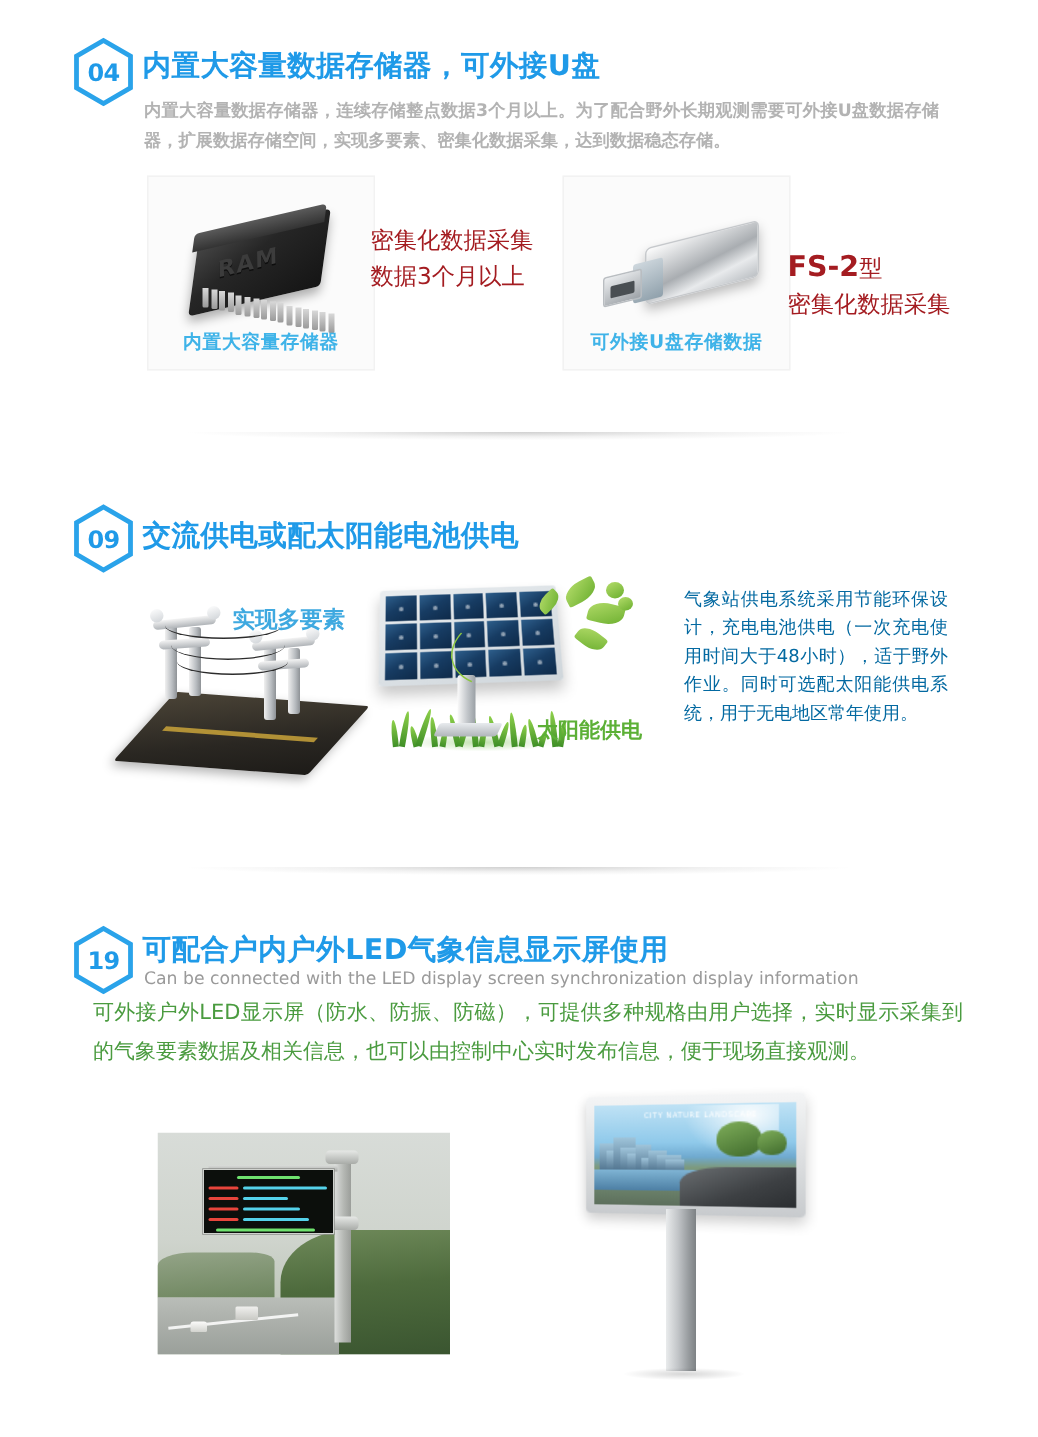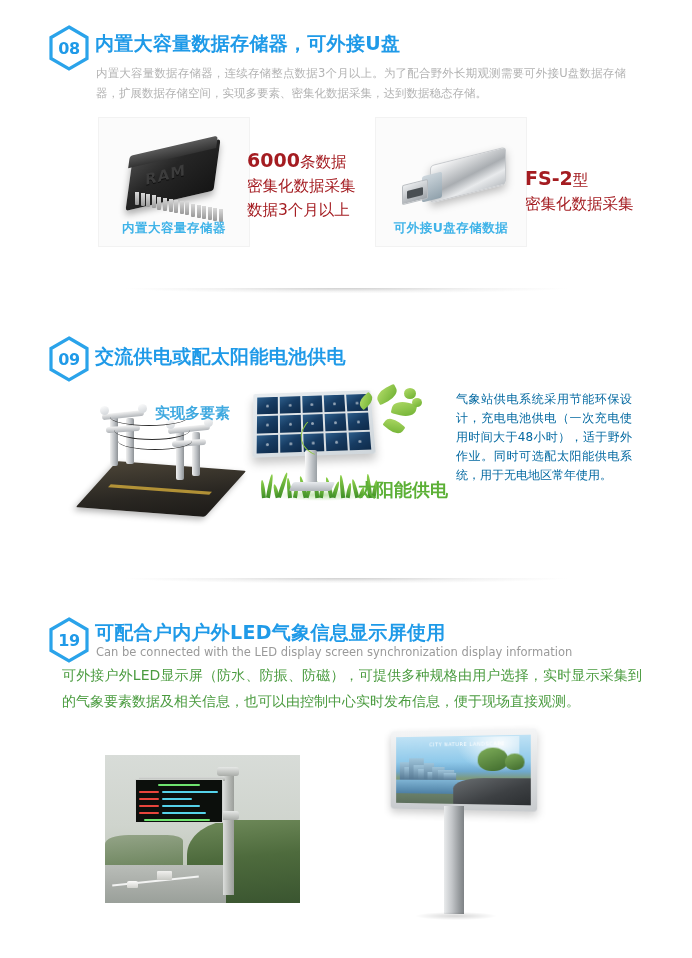--- a/index.html
+++ b/index.html
@@ -207,21 +207,21 @@
   .leaf {
     position: absolute;
     background: linear-gradient(150deg,#b5dd6b,#6aae2e);
     border-radius: 60% 10% 60% 10%;
   }
   .label-ac {
     position: absolute; font-size: 15px; font-weight: bold; color: #3fa9e0;
     white-space: nowrap;
   }
   .label-solar {
-    position: absolute; font-size: 18px; font-weight: bold; color: #5cb036;
+    position: absolute; font-size: 14px; font-weight: bold; color: #5cb036;
     white-space: nowrap;
   }
 
   
   .photo {
     position: absolute; overflow: hidden;
   }
   .hw-sky {
     position: absolute; inset: 0;
     background: linear-gradient(180deg,#d8dcd8 0%,#cfd4cd 48%,#c2c9bd 72%,#b9c2b2 100%);
@@ -331,24 +331,24 @@
 </head>
 <body>
 
 <div class="page">
 
   <div>
     <div class="hexbadge" style="left:48px; top:25px;">
       <svg viewBox="0 0 42 46" aria-hidden="true">
         <polygon points="21,2 39,12.5 39,33.5 21,44 3,33.5 3,12.5" fill="none" stroke="#2aa3ea" stroke-width="3.2"></polygon>
       </svg>
-      <div class="hex-num">08</div>
+      <div class="hex-num">04</div>
     </div>
     <div class="sec-title" style="left:95px; top:31px;">内置大容量数据存储器，可外接U盘</div>
-    <div class="sec-desc" style="left:96px; top:63px; width:530px;">内置大容量数据存储器，连续存储整点数据3个月以上。为了配合野外长期观测需要可外接U盘数据存储器，扩展数据存储空间，实现多要素、密集化数据采集，达到数据稳态存储。</div>
+    <div class="sec-desc" style="left:96px; top:63px; width:530px;font-weight:bold;">内置大容量数据存储器，连续存储整点数据3个月以上。为了配合野外长期观测需要可外接U盘数据存储器，扩展数据存储空间，实现多要素、密集化数据采集，达到数据稳态存储。</div>
 
     <div class="panel" style="left:98px; top:117px; width:152px; height:130px;">
       <div class="ram-wrap">
         <div class="ram-body"></div>
         <div class="ram-top"></div>
         <div class="ram-label">RAM</div>
         <div class="ram-pins" id="ram-pins">
             <i style="left: 0px; top: 0px;"></i>
             <i style="left: 5.6px; top: 1.15px;"></i>
             <i style="left: 11.2px; top: 2.3px;"></i>
@@ -363,21 +363,20 @@
             <i style="left: 61.6px; top: 12.65px;"></i>
             <i style="left: 67.2px; top: 13.8px;"></i>
             <i style="left: 72.8px; top: 14.95px;"></i>
             <i style="left: 78.4px; top: 16.1px;"></i>
             <i style="left: 84px; top: 17.25px;"></i>
           </div>
       </div>
       <div class="panel-cap">内置大容量存储器</div>
     </div>
     <div class="callout" style="left:247px; top:148px;">
-      <div class="l1"><b>6000</b><span>条数据</span></div>
       <div class="ln">密集化数据采集</div>
       <div class="ln">数据3个月以上</div>
     </div>
 
     <div class="panel" style="left:375px; top:117px; width:152px; height:130px;">
       <div class="usb-wrap">
         <div class="usb-body"></div>
         <div class="usb-neck"></div>
         <div class="usb-conn"></div>
       </div>

